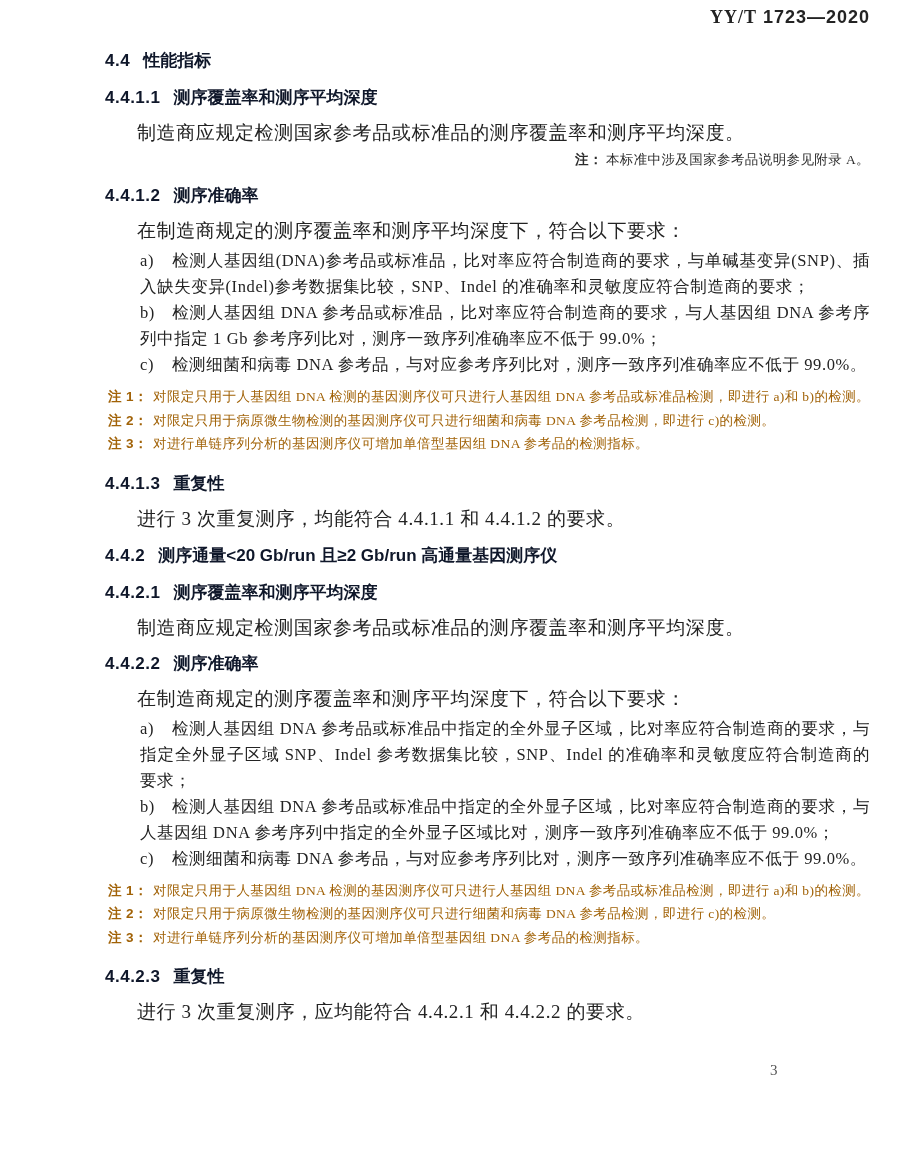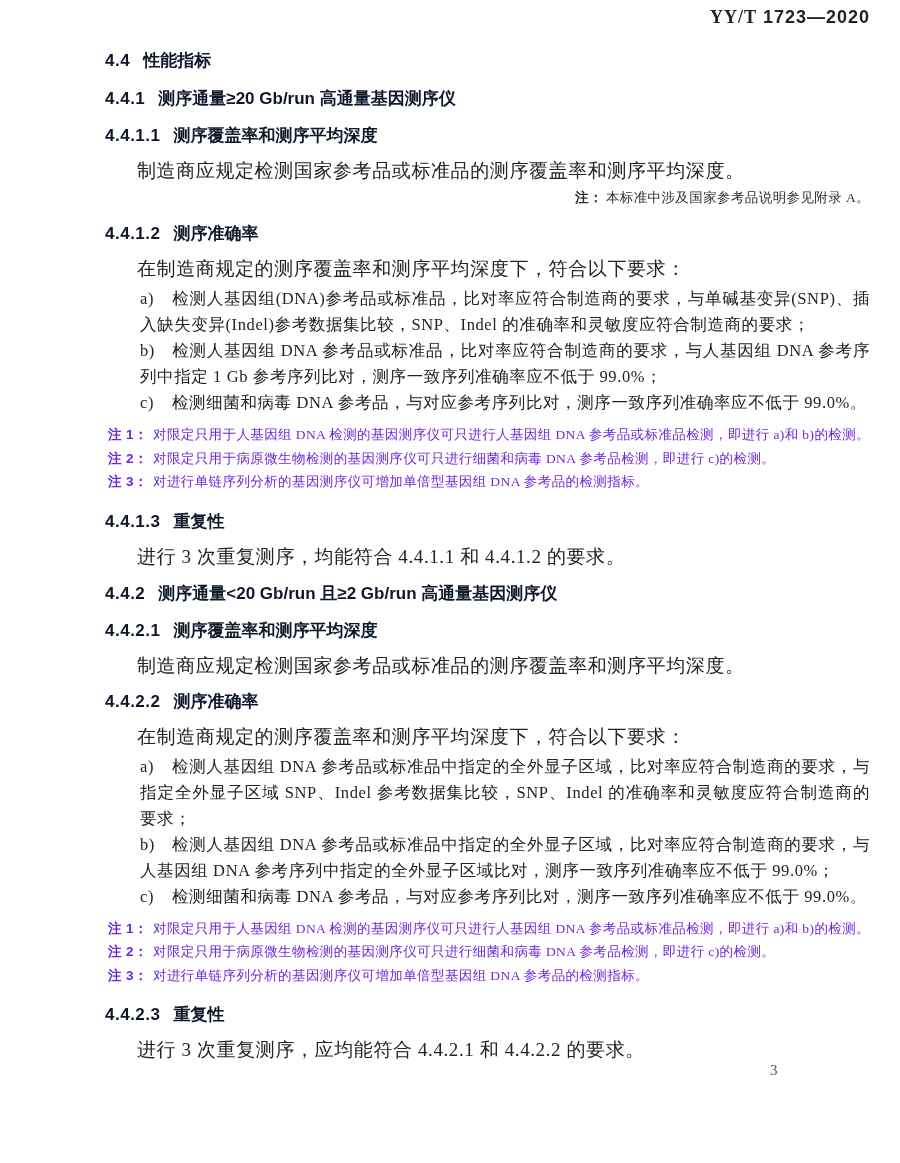--- a/index.html
+++ b/index.html
@@ -64,21 +64,21 @@
     width:32px;
     font-family:"Liberation Serif","DejaVu Serif",serif;
   }
   .note{
     margin-left:3px;
     padding-left:45px;
     text-indent:-45px;
     font-size:13.5px;
     line-height:23.5px;
     letter-spacing:0.4px;
-    color:#6d28d9;
+    color:#a16207;
     text-align:justify;
   }
   .note.first{margin-top:7px;}
   .note .note-label{
     display:inline-block;
     width:45px;
     text-indent:0;
     font-family:"Liberation Sans","DejaVu Sans",sans-serif;
     font-weight:bold;
   }
@@ -107,21 +107,20 @@
 </head>
 <body>
 
 <div class="page">
   <div class="doc-header">
     <span class="std-prefix">YY/T</span><span class="std-number">1723—2020</span>
   </div>
 
   <div class="content" id="content">
       <div class="h2"><span class="num">4.4</span><span class="title">性能指标</span></div>
-      <div class="h3"><span class="num">4.4.1</span><span class="title">测序通量≥20 Gb/run 高通量基因测序仪</span></div>
       <div class="h4"><span class="num">4.4.1.1</span><span class="title">测序覆盖率和测序平均深度</span></div>
       <div class="p">制造商应规定检测国家参考品或标准品的测序覆盖率和测序平均深度。</div>
       <div class="note-simple"><span class="note-label">注：</span><span>本标准中涉及国家参考品说明参见附录 A。</span></div>
       <div class="h4"><span class="num">4.4.1.2</span><span class="title">测序准确率</span></div>
       <div class="p">在制造商规定的测序覆盖率和测序平均深度下，符合以下要求：</div>
       <div class="li first"><span class="li-label">a)</span><span>检测人基因组(DNA)参考品或标准品，比对率应符合制造商的要求，与单碱基变异(SNP)、插入缺失变异(Indel)参考数据集比较，SNP、Indel 的准确率和灵敏度应符合制造商的要求；</span></div>
       <div class="li"><span class="li-label">b)</span><span>检测人基因组 DNA 参考品或标准品，比对率应符合制造商的要求，与人基因组 DNA 参考序列中指定 1 Gb 参考序列比对，测序一致序列准确率应不低于 99.0%；</span></div>
       <div class="li"><span class="li-label">c)</span><span>检测细菌和病毒 DNA 参考品，与对应参考序列比对，测序一致序列准确率应不低于 99.0%。</span></div>
       <div class="note first"><span class="note-label">注 1：</span><span>对限定只用于人基因组 DNA 检测的基因测序仪可只进行人基因组 DNA 参考品或标准品检测，即进行 a)和 b)的检测。</span></div>
       <div class="note"><span class="note-label">注 2：</span><span>对限定只用于病原微生物检测的基因测序仪可只进行细菌和病毒 DNA 参考品检测，即进行 c)的检测。</span></div>

